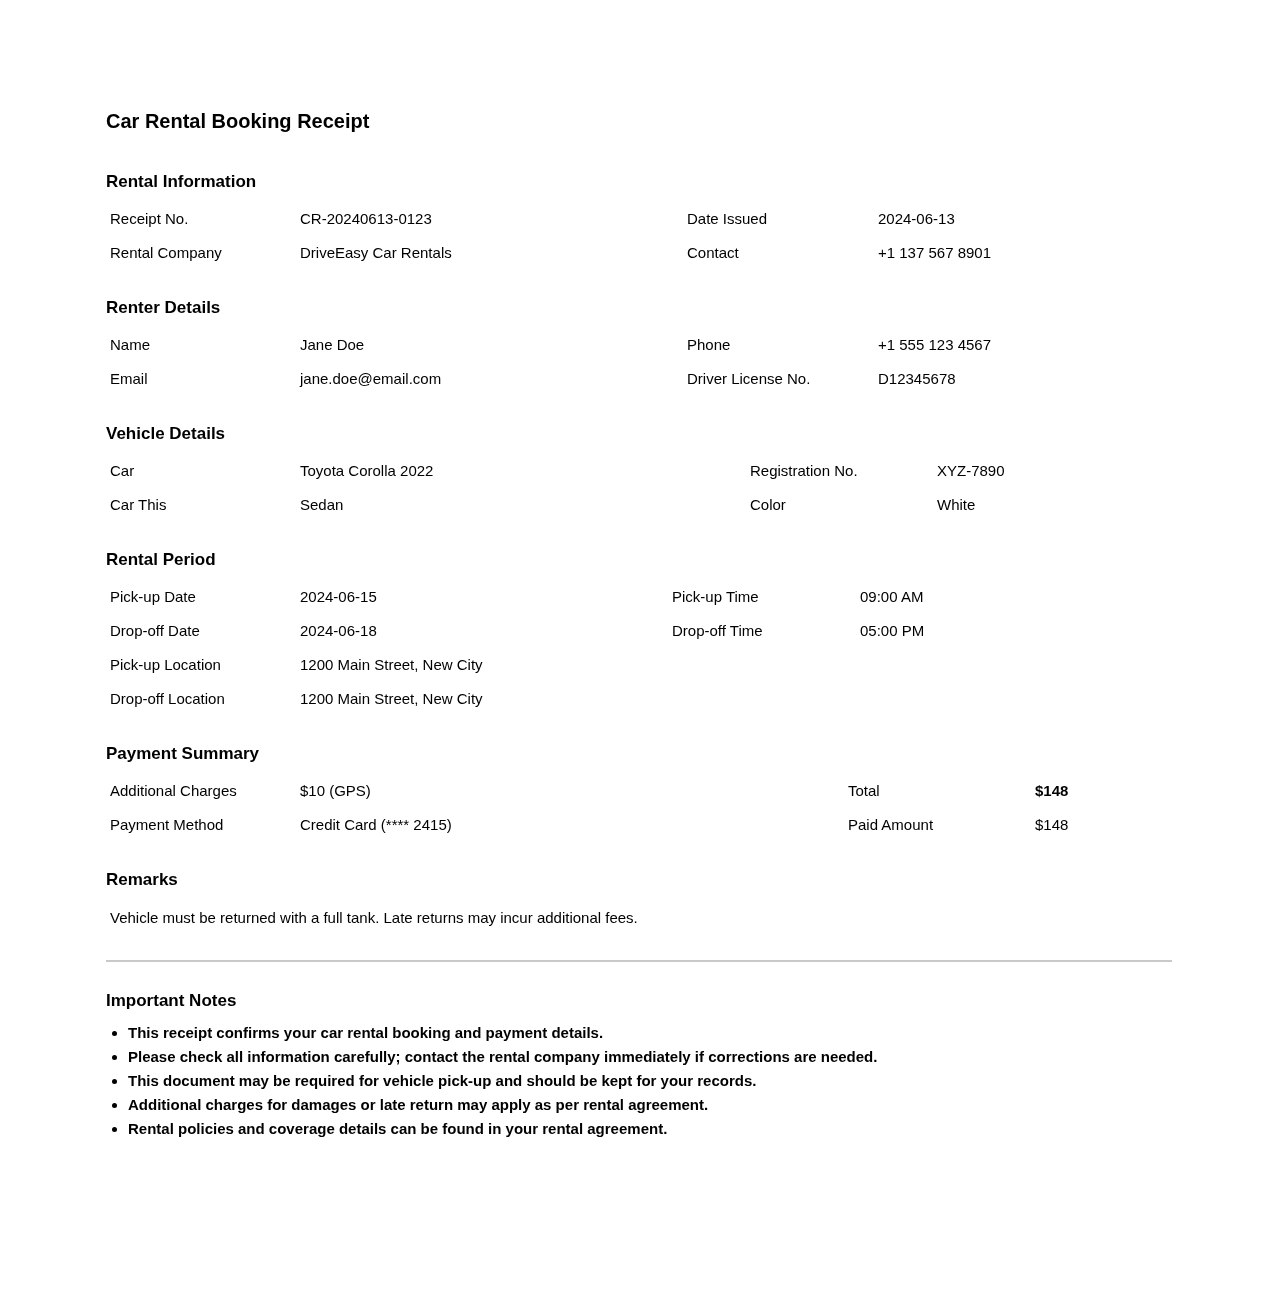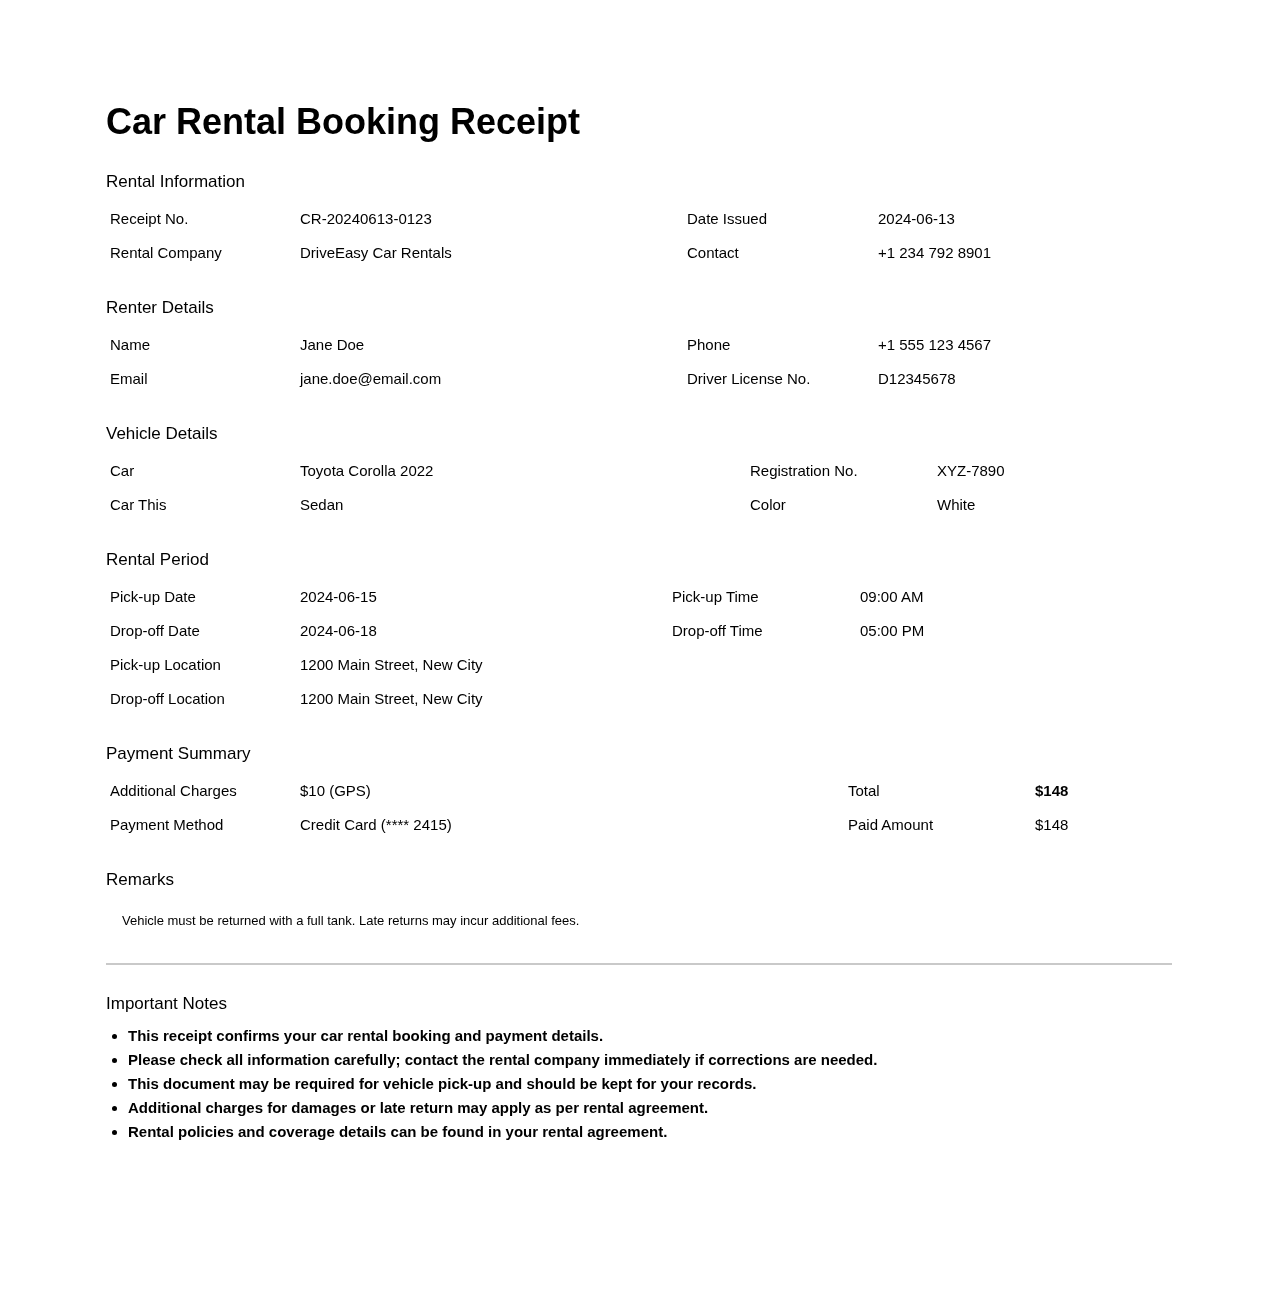--- a/index.html
+++ b/index.html
@@ -13,49 +13,49 @@
     color: #000000;
     font-family: "Liberation Sans", "DejaVu Sans", sans-serif;
     -webkit-font-smoothing: antialiased;
   }
   .page {
     width: 1066px;
     margin: 0 auto;
     padding: 105px 0 100px 0;
   }
   h1.doc-title {
-    font-size: 36px;
+    font-size: 20px;
     line-height: 33px;
     font-weight: bold;
     margin: 0 0 34px 0;
   }
   h2.section-heading {
     font-size: 17px;
     line-height: 20px;
-    font-weight: normal;
+    font-weight: bold;
     margin: 29px 0 9px 0;
   }
   table.kv {
     width: 100%;
     border-collapse: collapse;
     table-layout: fixed;
     font-size: 15px;
   }
   table.kv td {
     padding: 9px 4px 8px 4px;
     line-height: 17px;
     vertical-align: middle;
     white-space: nowrap;
     overflow: hidden;
   }
   td.bold { font-weight: bold; }
   p.remark-text {
-    font-size: 13px;
+    font-size: 15px;
     line-height: 17px;
-    margin: 12px;
+    margin: 0;
     padding: 10px 0 8px 4px;
   }
   .divider {
     height: 2px;
     background: #c9c9c9;
     border: none;
     margin: 26px 0 0 0;
   }
   ul.notes-list {
     margin: 10px 0 0 0;
@@ -87,21 +87,21 @@
         <tr>
           <td>Receipt No.</td>
           <td>CR-20240613-0123</td>
           <td>Date Issued</td>
           <td>2024-06-13</td>
         </tr>
         <tr>
           <td>Rental Company</td>
           <td>DriveEasy Car Rentals</td>
           <td>Contact</td>
-          <td>+1 234 792 8901</td>
+          <td>+1 137 567 8901</td>
         </tr>
       </tbody>
     </table>
   </section>
 
   <section>
     <h2 class="section-heading">Renter Details</h2>
     <table class="kv">
       <colgroup>
           <col style="width:190px">

